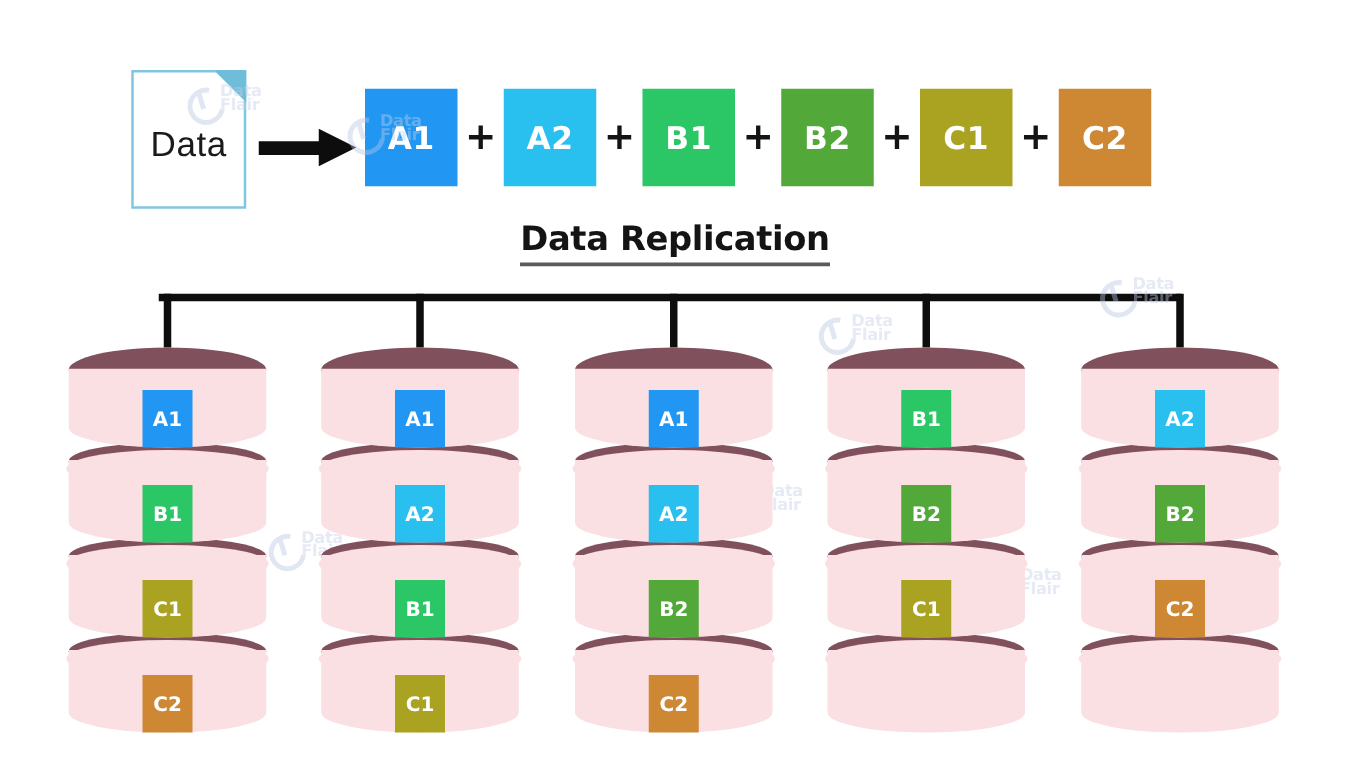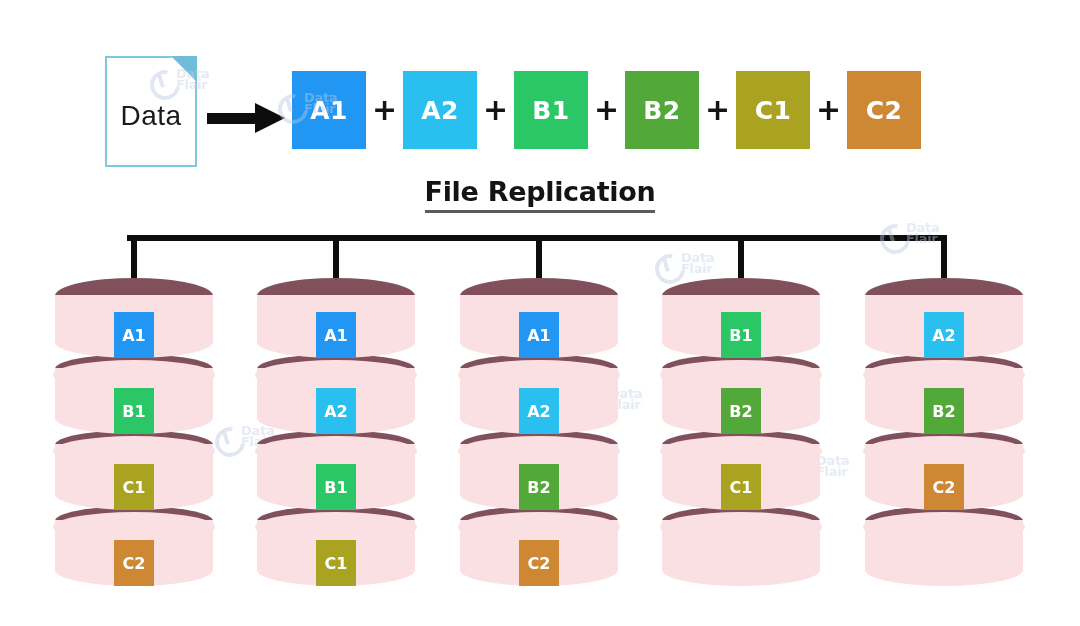--- a/index.html
+++ b/index.html
@@ -285,21 +285,21 @@
       <div class="chunk-big" style="background: rgb(43, 198, 101);">B1</div>
       <div class="plus">+</div>
       <div class="chunk-big" style="background: rgb(82, 168, 56);">B2</div>
       <div class="plus">+</div>
       <div class="chunk-big" style="background: rgb(169, 163, 33);">C1</div>
       <div class="plus">+</div>
       <div class="chunk-big" style="background: rgb(206, 135, 51);">C2</div>
     </div>
 
   <div id="heading">
-    <span>File Replication</span>
+    <span>Data Replication</span>
   </div>
 
   <div id="bus"></div>
   <div id="drops">
       <div class="drop" style="left: 131px;"></div>
       <div class="drop" style="left: 333px;"></div>
       <div class="drop" style="left: 536px;"></div>
       <div class="drop" style="left: 738px;"></div>
       <div class="drop" style="left: 941px;"></div>
     </div>

